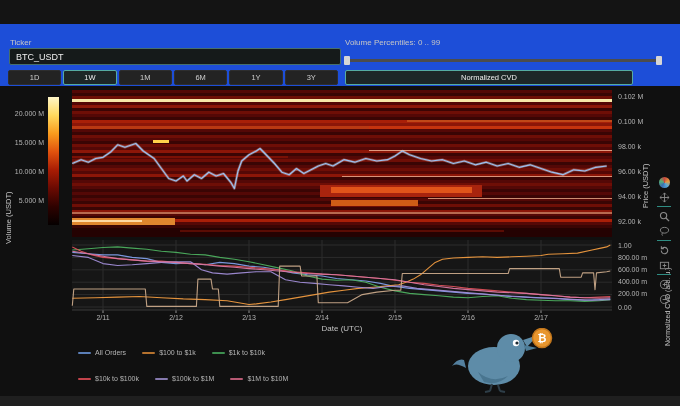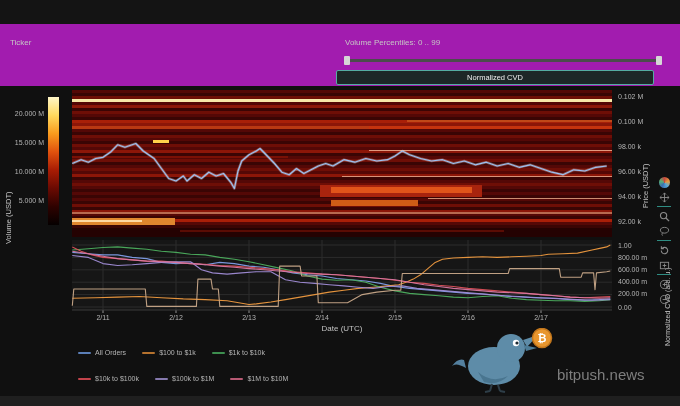--- a/index.html
+++ b/index.html
@@ -2,21 +2,21 @@
 <html><head>
 <meta charset="utf-8">
 <style>
   html,body{margin:0;padding:0;background:#0c0c0c;}
   .app{position:relative;width:680px;height:406px;background:#141414;overflow:hidden;
        font-family:"Liberation Sans","DejaVu Sans",sans-serif;color:#ddd;}
   
   .hdr{position:absolute;left:0;top:0;width:680px;height:24px;background:#0b71b8;}
   .hdr .title{padding-left:12px;line-height:24px;font-size:14px;font-weight:700;color:#eef6fc;}
   
-  .controls{position:absolute;left:0;top:24px;width:680px;height:62px;background:#a21caf;}
+  .controls{position:absolute;left:0;top:24px;width:680px;height:62px;background:#1d4ed8;}
   .lbl{position:absolute;font-size:8px;color:#c6c6c6;}
   .ticker-input{position:absolute;left:9px;top:48px;width:318px;height:15px;background:#151a1a;
     border:1px solid #466f6c;border-radius:2px;color:#efefef;font-size:9px;padding:0 6px;
     font-family:"Liberation Sans",sans-serif;}
   .slider{position:absolute;left:345px;top:55px;width:316px;height:10px;}
   .slider .track{position:absolute;left:0;top:4px;width:100%;height:3px;background:#4c4c4c;border-radius:2px;}
   .slider .handle{position:absolute;top:1px;width:6px;height:9px;background:#d6d6d6;border-radius:1px;}
   .btnrow{position:absolute;top:70px;height:15px;display:flex;gap:2px;}
   .btn{flex:1;display:flex;align-items:center;justify-content:center;background:#232323;
        border:1px solid #2e2e2e;border-radius:2px;font-size:7.5px;color:#cfcfcf;cursor:pointer;}
@@ -53,26 +53,35 @@
 </head>
 <body>
 
 <div class="app">
 
 
   <div class="controls">
     <div class="lbl" style="left:10px;top:14px;">Ticker</div>
     <div class="lbl" style="left:345px;top:14px;">Volume Percentiles: 0 .. 99</div>
   </div>
+  <input class="ticker-input" readonly="" value="BTC_USDT" style="">
   <div class="slider">
     <div class="track"></div>
     <div class="handle" style="left:-1px;"></div>
     <div class="handle" style="right:-1px;"></div>
   </div>
-  <div class="btnrow" style="left:336px;width:318px;justify-content:flex-end;" id="cvd-row">
+  <div class="btnrow" style="left:8px;width:330px;" id="tf-row">
+      <div class="btn">1D</div>
+      <div class="btn active">1W</div>
+      <div class="btn">1M</div>
+      <div class="btn">6M</div>
+      <div class="btn">1Y</div>
+      <div class="btn">3Y</div>
+    </div>
+  <div class="btnrow" style="left:345px;width:288px;justify-content:flex-end;" id="cvd-row">
       <div class="btn active">Normalized CVD</div>
     </div>
 
   <div class="paper">
 
     <div class="colorbar" id="colorbar" style="position: absolute; left: 48px; top: 11px; background: linear-gradient(to top, rgb(5, 0, 0), rgb(46, 2, 0), rgb(106, 10, 2), rgb(168, 28, 4), rgb(224, 82, 14), rgb(249, 155, 29), rgb(255, 217, 94), rgb(255, 246, 200));"></div>
 
     <div class="heatmap" id="heatmap" style="top:4px;">
         <div class="row" style="left: 0px; top: 0px; width: 100%; height: 3px; background: rgb(84, 8, 6);"></div>
         <div class="row" style="left: 0px; top: 3px; width: 100%; height: 3px; background: rgb(58, 5, 4);"></div>
@@ -297,16 +306,15 @@
     <path d="M30 44 Q44 56 60 48 Q50 58 36 54 Z" fill="#49758f"></path>
     <circle cx="63" cy="20" r="14" fill="#5e8ca8"></circle>
     <circle cx="68" cy="15" r="3.2" fill="#fff"></circle>
     <circle cx="69" cy="15" r="1.6" fill="#1c2a33"></circle>
     <path d="M75 12 L90 7 L79 19 Z" fill="#5e8ca8"></path>
     <path d="M76 17 L89 20 L78 23 Z" fill="#4d7c97"></path>
     <path d="M44 56 L42 63 M50 57 L52 63 M42 63 l-5 1 M52 63 l5 1" stroke="#2e3e48" stroke-width="2" fill="none"></path>
     <circle cx="94" cy="10" r="9.5" fill="#e8962e" stroke="#c2761c" stroke-width="1.5"></circle>
     <text x="94" y="14" text-anchor="middle" font-size="11" font-weight="bold" fill="#fff" font-family="DejaVu Sans, sans-serif">₿</text>
   </svg>
-  <div class="wm-dom">bitpush.news</div>
 
   <div class="footer"></div>
 </div>
 
 </body></html>

